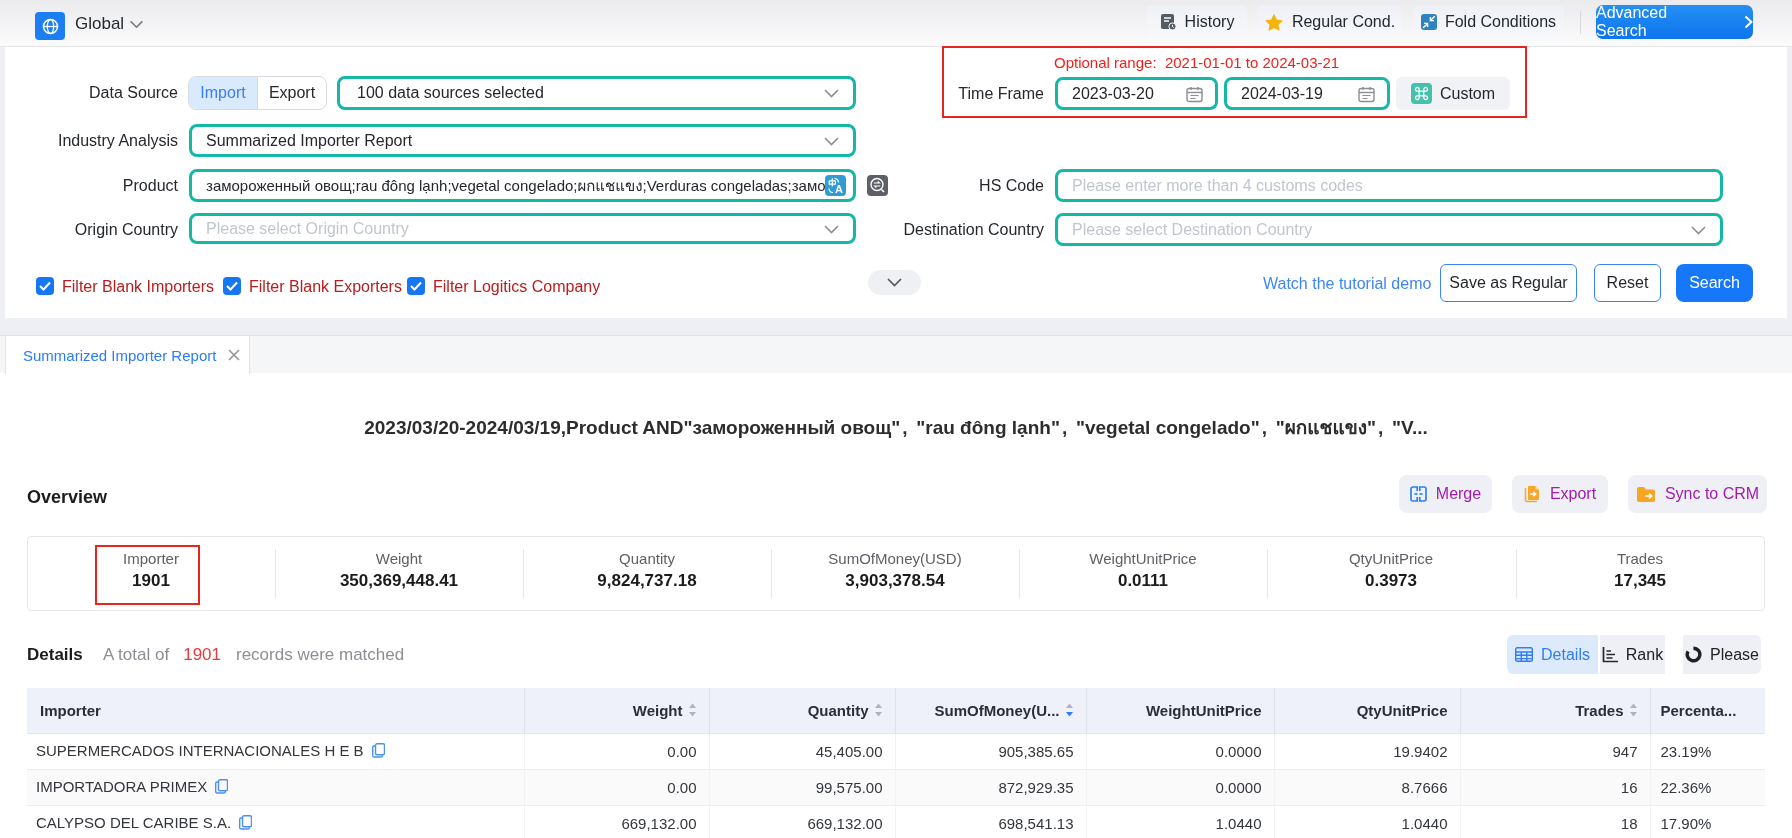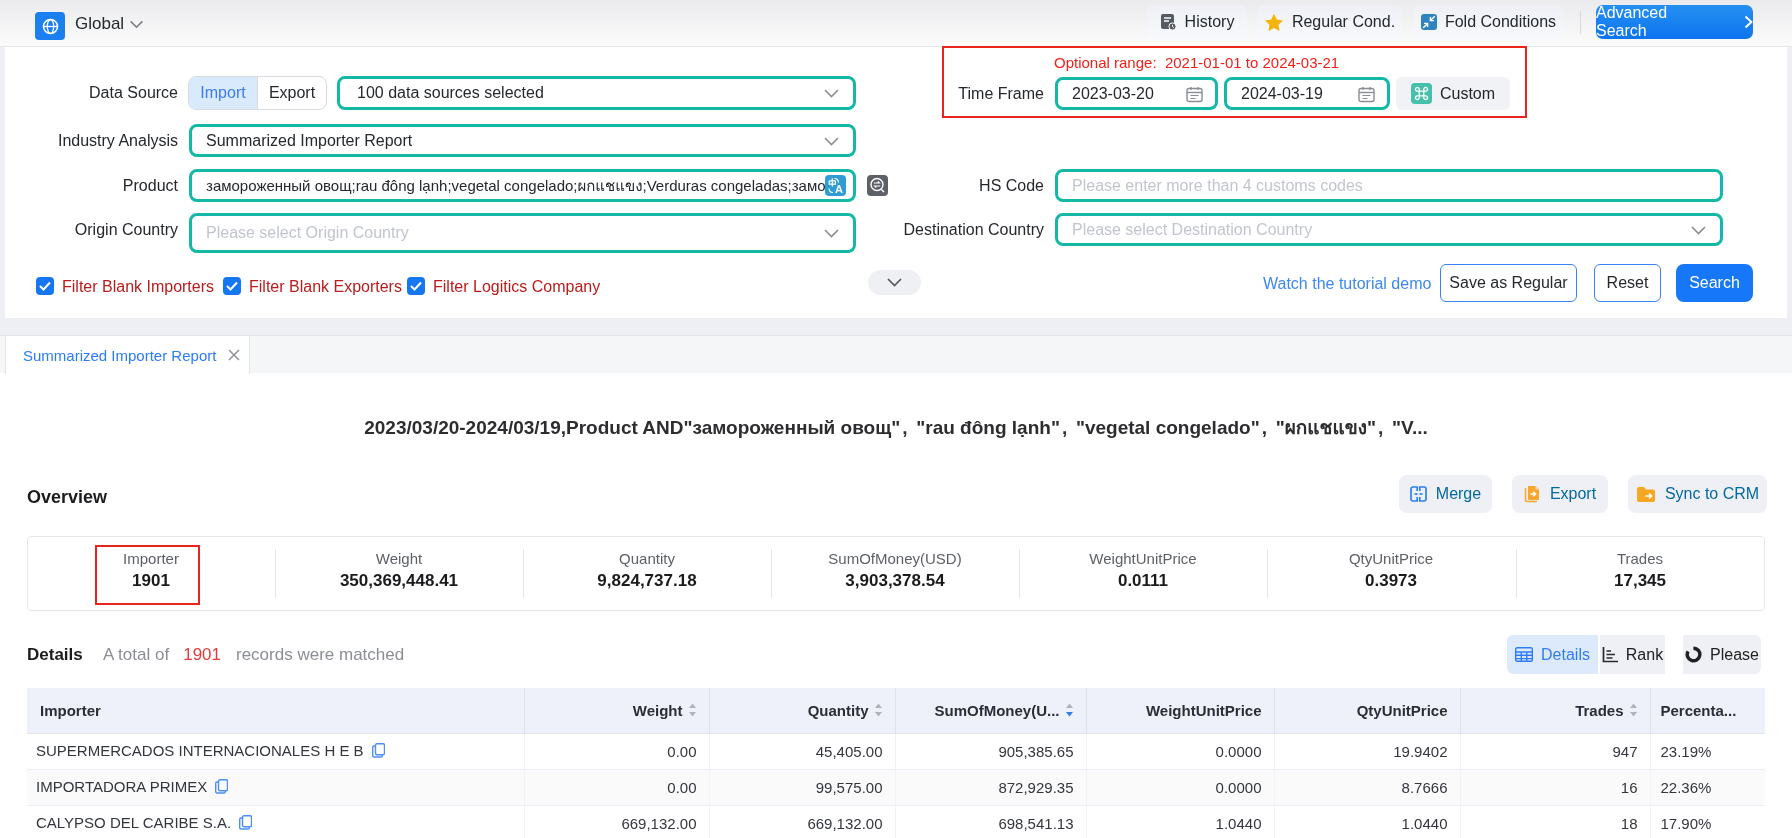--- a/index.html
+++ b/index.html
@@ -64,21 +64,21 @@
 #tab { left:5px; top:335px; width:245px; height:39px; background:#fff;
   border:1px solid #e2e3e7; border-bottom:none; display:flex; align-items:center; }
 #tab .t { margin-left:17px; font-size:15px; color:#2a7cf7; }
 
 
 #title { left:0; top:412px; width:1792px; text-align:center; font-size:19px; font-weight:600;
   color:#2d2d30; }
 .dun { display:inline-block; width:16px; text-align:left; padding-left:2px; }
 #overview { left:27px; top:487px; font-size:18px; font-weight:700; color:#1c1c1f; }
 .gbtn { position:absolute; top:475px; height:38px; background:#eef0f5; border-radius:8px;
-  display:flex; align-items:center; justify-content:center; gap:9px; font-size:16px; color:#0369a1; }
+  display:flex; align-items:center; justify-content:center; gap:9px; font-size:16px; color:#a21caf; }
 
 
 #stats { left:27px; top:536px; width:1738px; height:75px; border:1px solid #e4e7ec;
   border-radius:4px; background:#fff; }
 .stat { position:absolute; top:536px; width:248px; height:75px; text-align:center; }
 .stat .sl { margin-top:14px; font-size:15px; color:#5d6166; }
 .stat .sv { margin-top:4px; font-size:17px; font-weight:700; color:#1b1b1e; }
 .sdiv { position:absolute; top:549px; width:1px; height:49px; background:#e3e6eb; }
 
 
@@ -179,21 +179,21 @@
       <path d="M13.5 7.5c0-2.5-2-4-4-4" stroke="#fff" stroke-width="1.2" fill="none"></path>
     </svg>
   <svg class="abs" style="left:867px;top:175px" width="21" height="21" viewBox="0 0 21 21">
       <rect width="21" height="21" rx="4" fill="#5d6066"></rect>
       <circle cx="10" cy="9.5" r="6" fill="none" stroke="#fff" stroke-width="1.4"></circle>
       <path d="M14.5 14.5l2.5 2.5" stroke="#fff" stroke-width="1.6"></path>
       <path d="M6.8 8h5.5l-1.5-1.5M13.2 11H7.7l1.5 1.5" stroke="#fff" stroke-width="1.2" fill="none"></path>
     </svg>
 
   <div class="lbl abs" style="left:0;top:221px;width:178px">Origin Country</div>
-  <div class="inp" style="left:189px;top:213px;width:667px;height:40px;padding-left:14px">
+  <div class="inp" style="left:189px;top:213px;width:667px;height:31px;padding-left:14px">
       <span class="ph">Please select Origin Country</span>
     <svg class="chev" width="15" height="9" viewBox="0 0 15 9">
         <path d="M1 1l6.5 6.5L14 1" fill="none" stroke="#8a8d93" stroke-width="1.6"></path>
       </svg>
   </div>
 
   <div class="redbox abs" style="left:942px;top:46px;width:585px;height:72px"></div>
   <div id="redtext" class="abs">Optional range:&nbsp; 2021-01-01 to 2024-03-21</div>
   <div class="lbl abs" style="left:866px;top:85px;width:178px">Time Frame</div>
   <div class="inp" style="left:1055px;top:77px;width:163px;height:33px;padding-left:14px">2023-03-20

